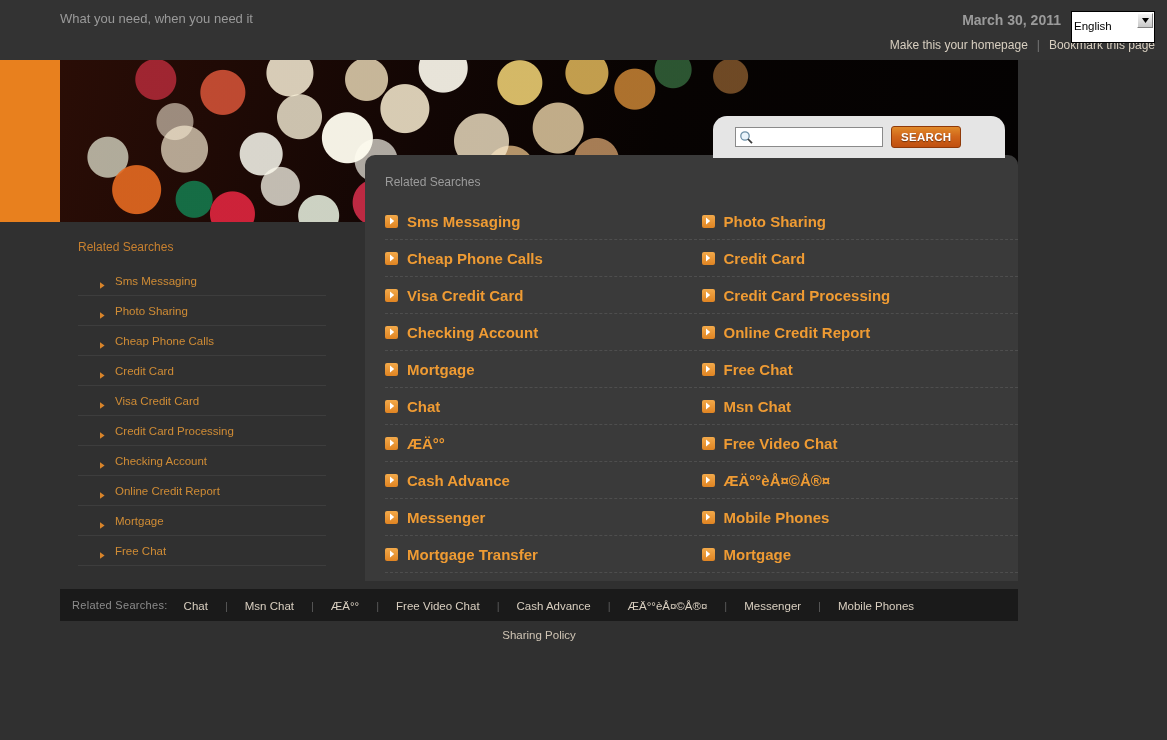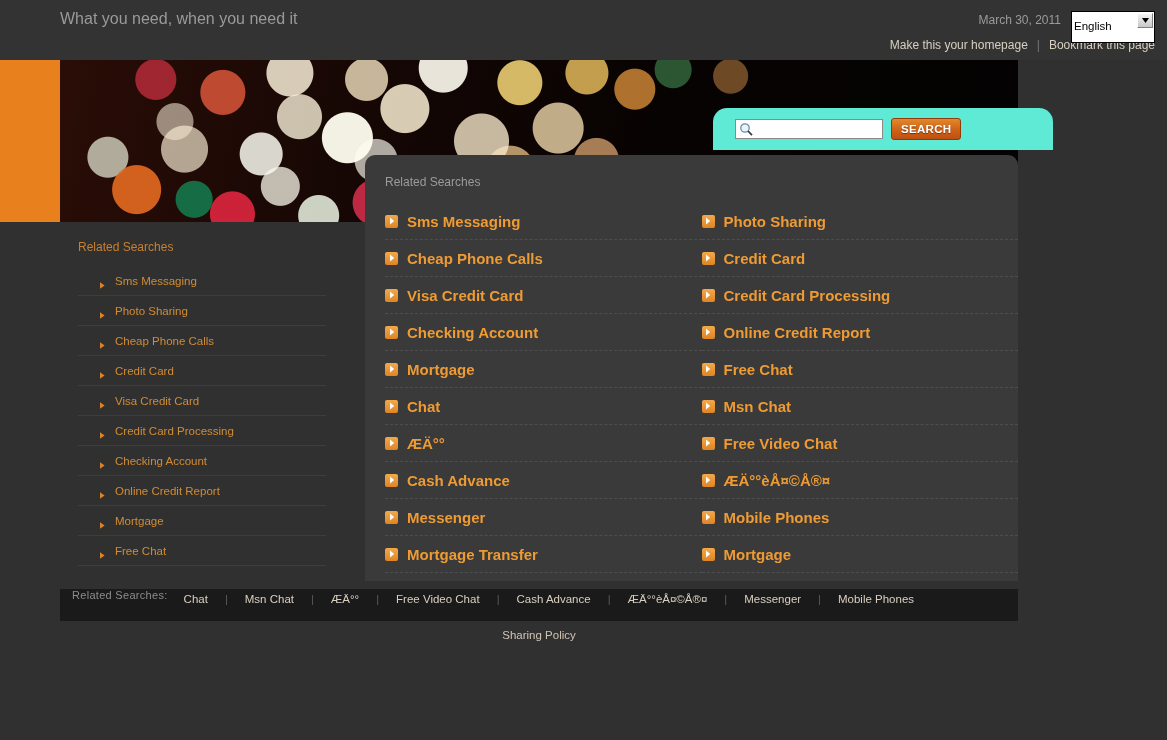--- a/index.html
+++ b/index.html
@@ -31,40 +31,41 @@
     left: 60px; top: 10px;
   }
   .brand-title {
     font-size: 23px;
     font-weight: bold;
     color: #ffffff;
     letter-spacing: -0.2px;
     line-height: 26px;
   }
   .brand-tagline {
-    font-size: 16px;
+    font-size: 13px;
     color: #9a9a9a;
     line-height: 16px;
     margin-top: 1px;
   }
   .top-right {
     position: absolute;
     right: 12px; top: 10px;
     text-align: right;
   }
   .top-row1 {
     display: flex;
     align-items: center;
     justify-content: flex-end;
     gap: 10px;
     height: 20px;
   }
   .date-text {
-    font-size: 12px;
+    font-size: 14px;
     color: #9b9b9b;
+    font-weight: bold;
   }
   .lang-select {
     width: 84px;
     height: 32px;
     font-family: "Liberation Sans", sans-serif;
     font-size: 11.5px;
     color: #000;
     background: #ffffff;
     border: 1px solid #000;
     border-radius: 0;
@@ -157,23 +158,23 @@
       radial-gradient(circle at 64% 6%, rgba(60,120,70,0.7) 0 18px, transparent 19px),
       radial-gradient(circle at 70% 10%, rgba(180,120,60,0.6) 0 17px, transparent 18px),
       radial-gradient(circle at 12% 38%, rgba(238,226,206,0.6) 0 18px, transparent 19px),
       linear-gradient(100deg, #2a0d06 0%, #120604 38%, #070302 62%, #040202 100%);
       filter: blur(0.4px);
   }
 
   
   .search-shell {
     position: absolute;
-    left: 713px; top: 108px;
-    width: 340px; height: 42px;
-    background: #5eead4;
+    left: 713px; top: 116px;
+    width: 292px; height: 42px;
+    background: #e5e5e5;
     border-radius: 14px 14px 0 0;
     z-index: 4;
   }
   .search-inner {
     position: absolute;
     left: 22px; top: 10px;
     display: flex;
     align-items: center;
     gap: 8px;
   }
@@ -293,21 +294,21 @@
     width: 11px; height: 9px;
   }
 
   
   .footer-bar {
     position: absolute;
     left: 60px; top: 589px;
     width: 958px; height: 32px;
     background: #1a1a1a;
     display: flex;
-    align-items: flex-start;
+    align-items: center;
     padding-left: 12px;
   }
   .foot-label {
     font-size: 11px;
     color: #8c8c8c;
     letter-spacing: 0.3px;
     margin-right: 16px;
   }
   .foot-link {
     font-size: 11.5px;

